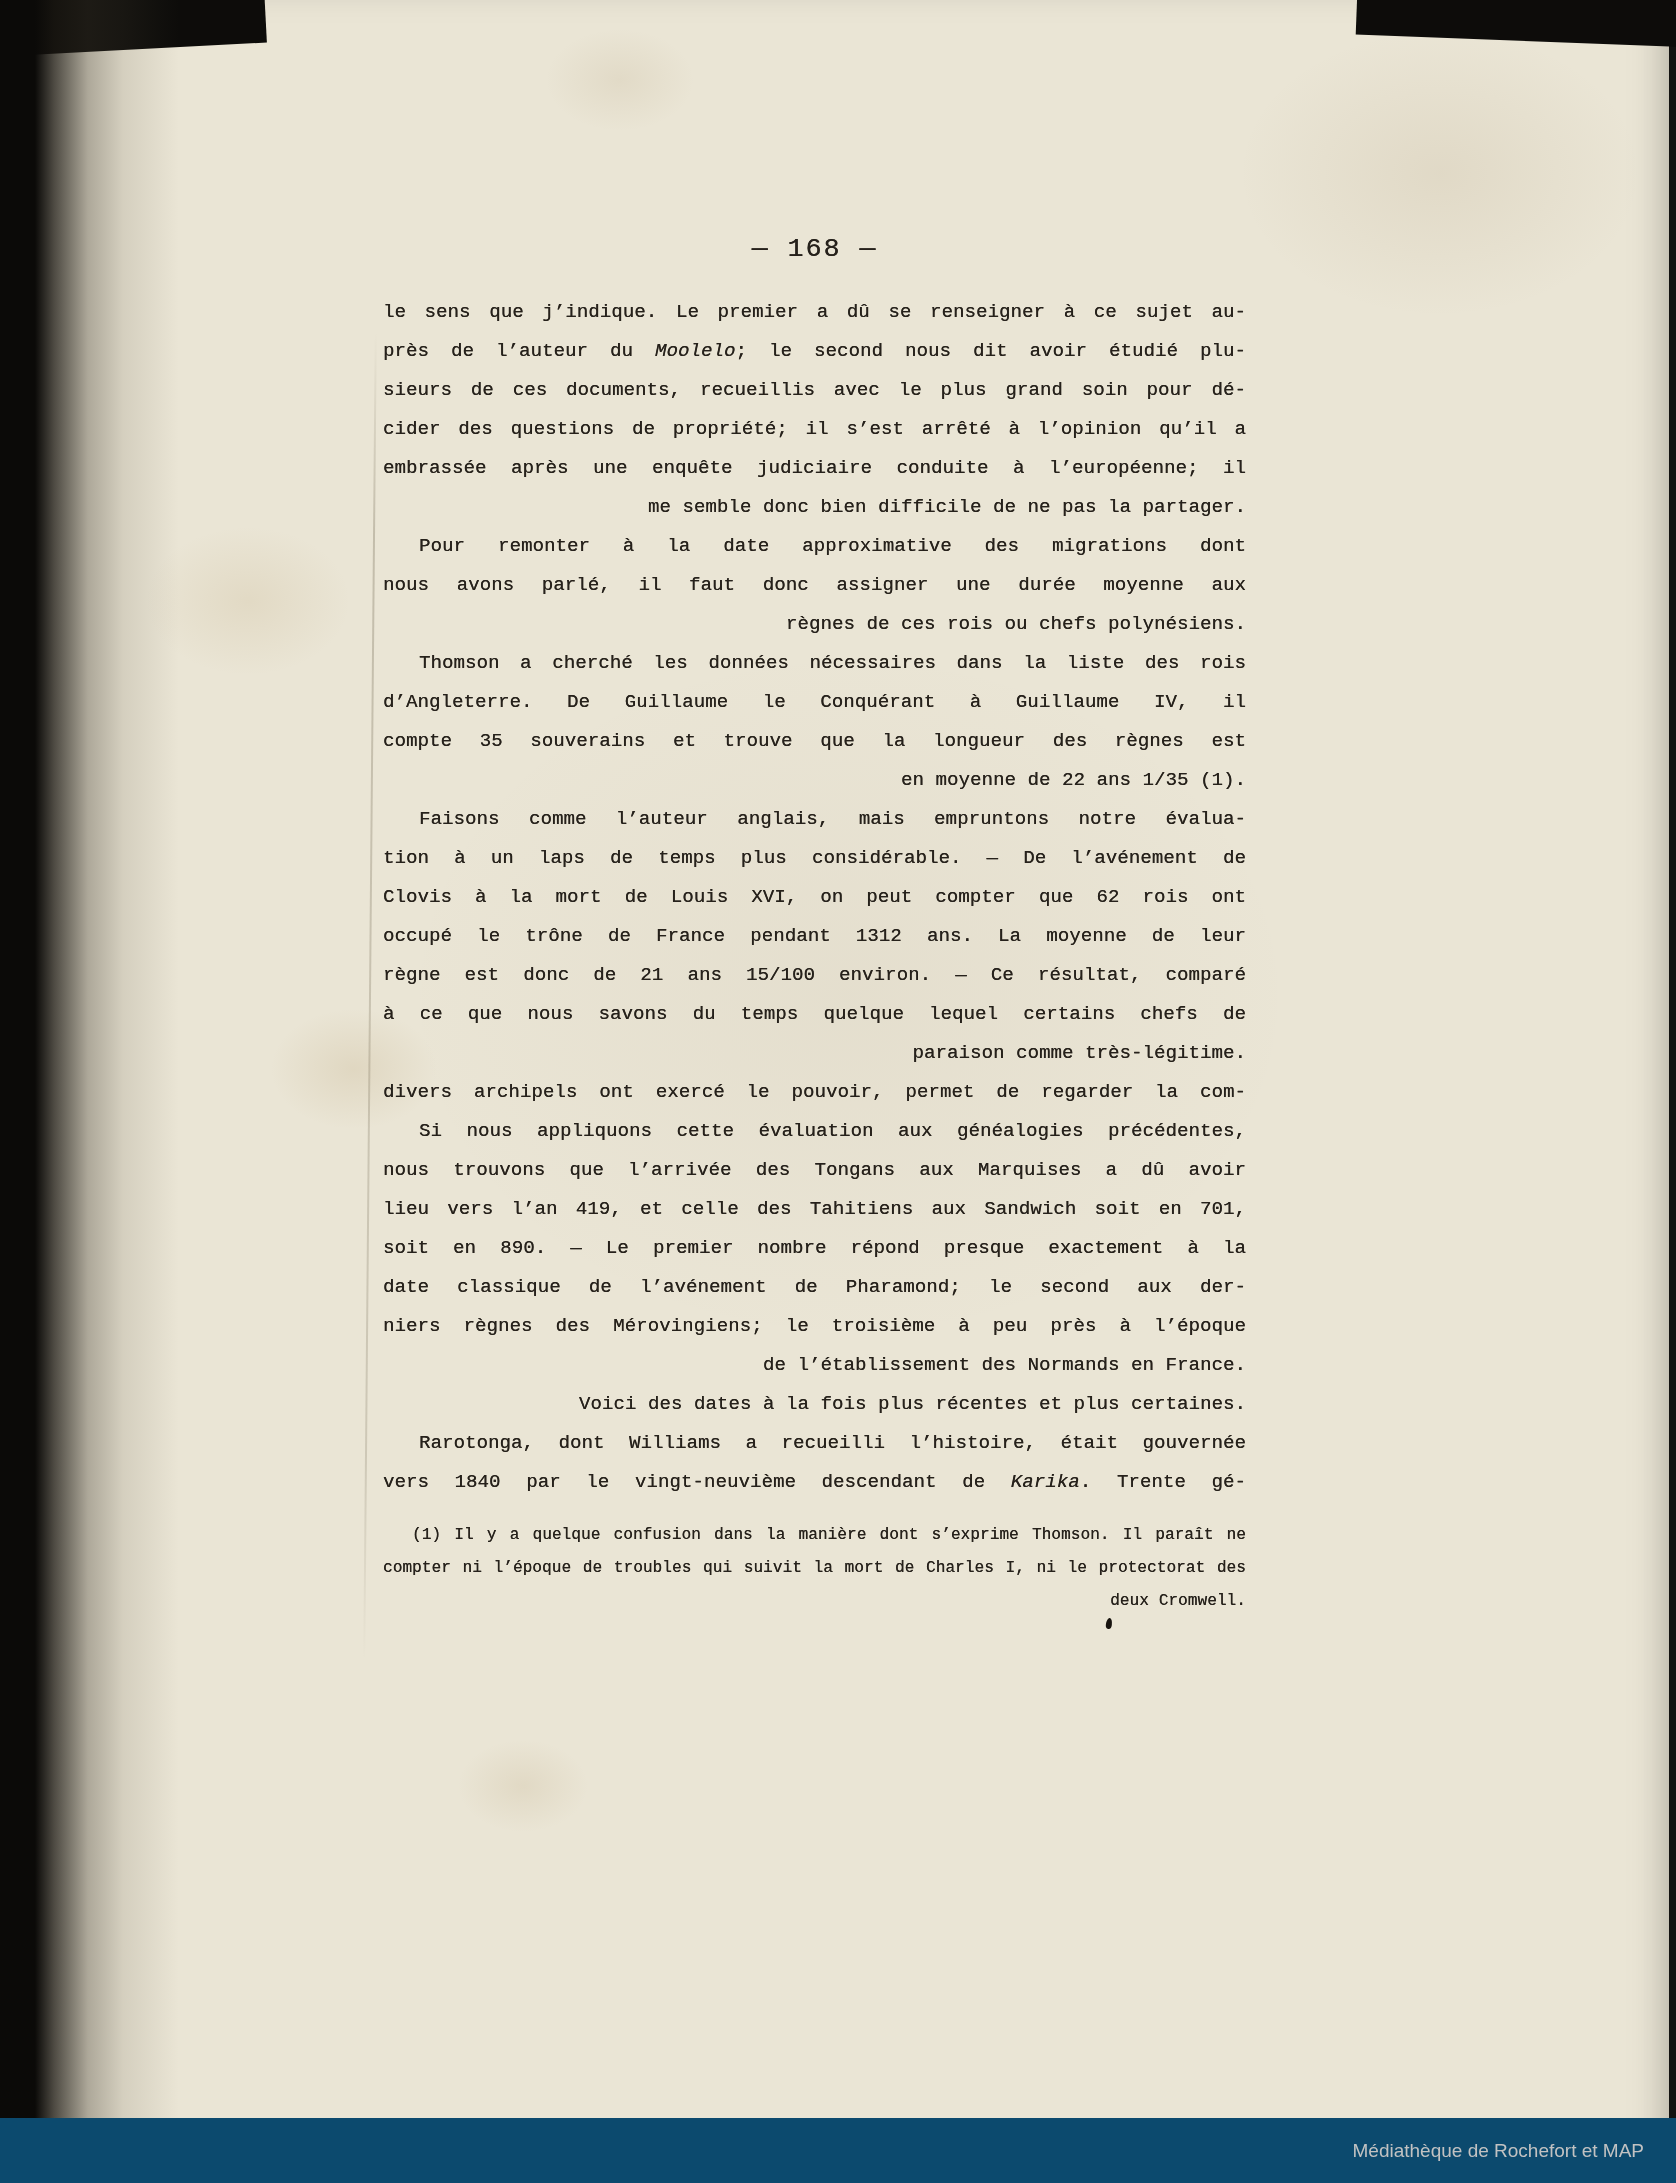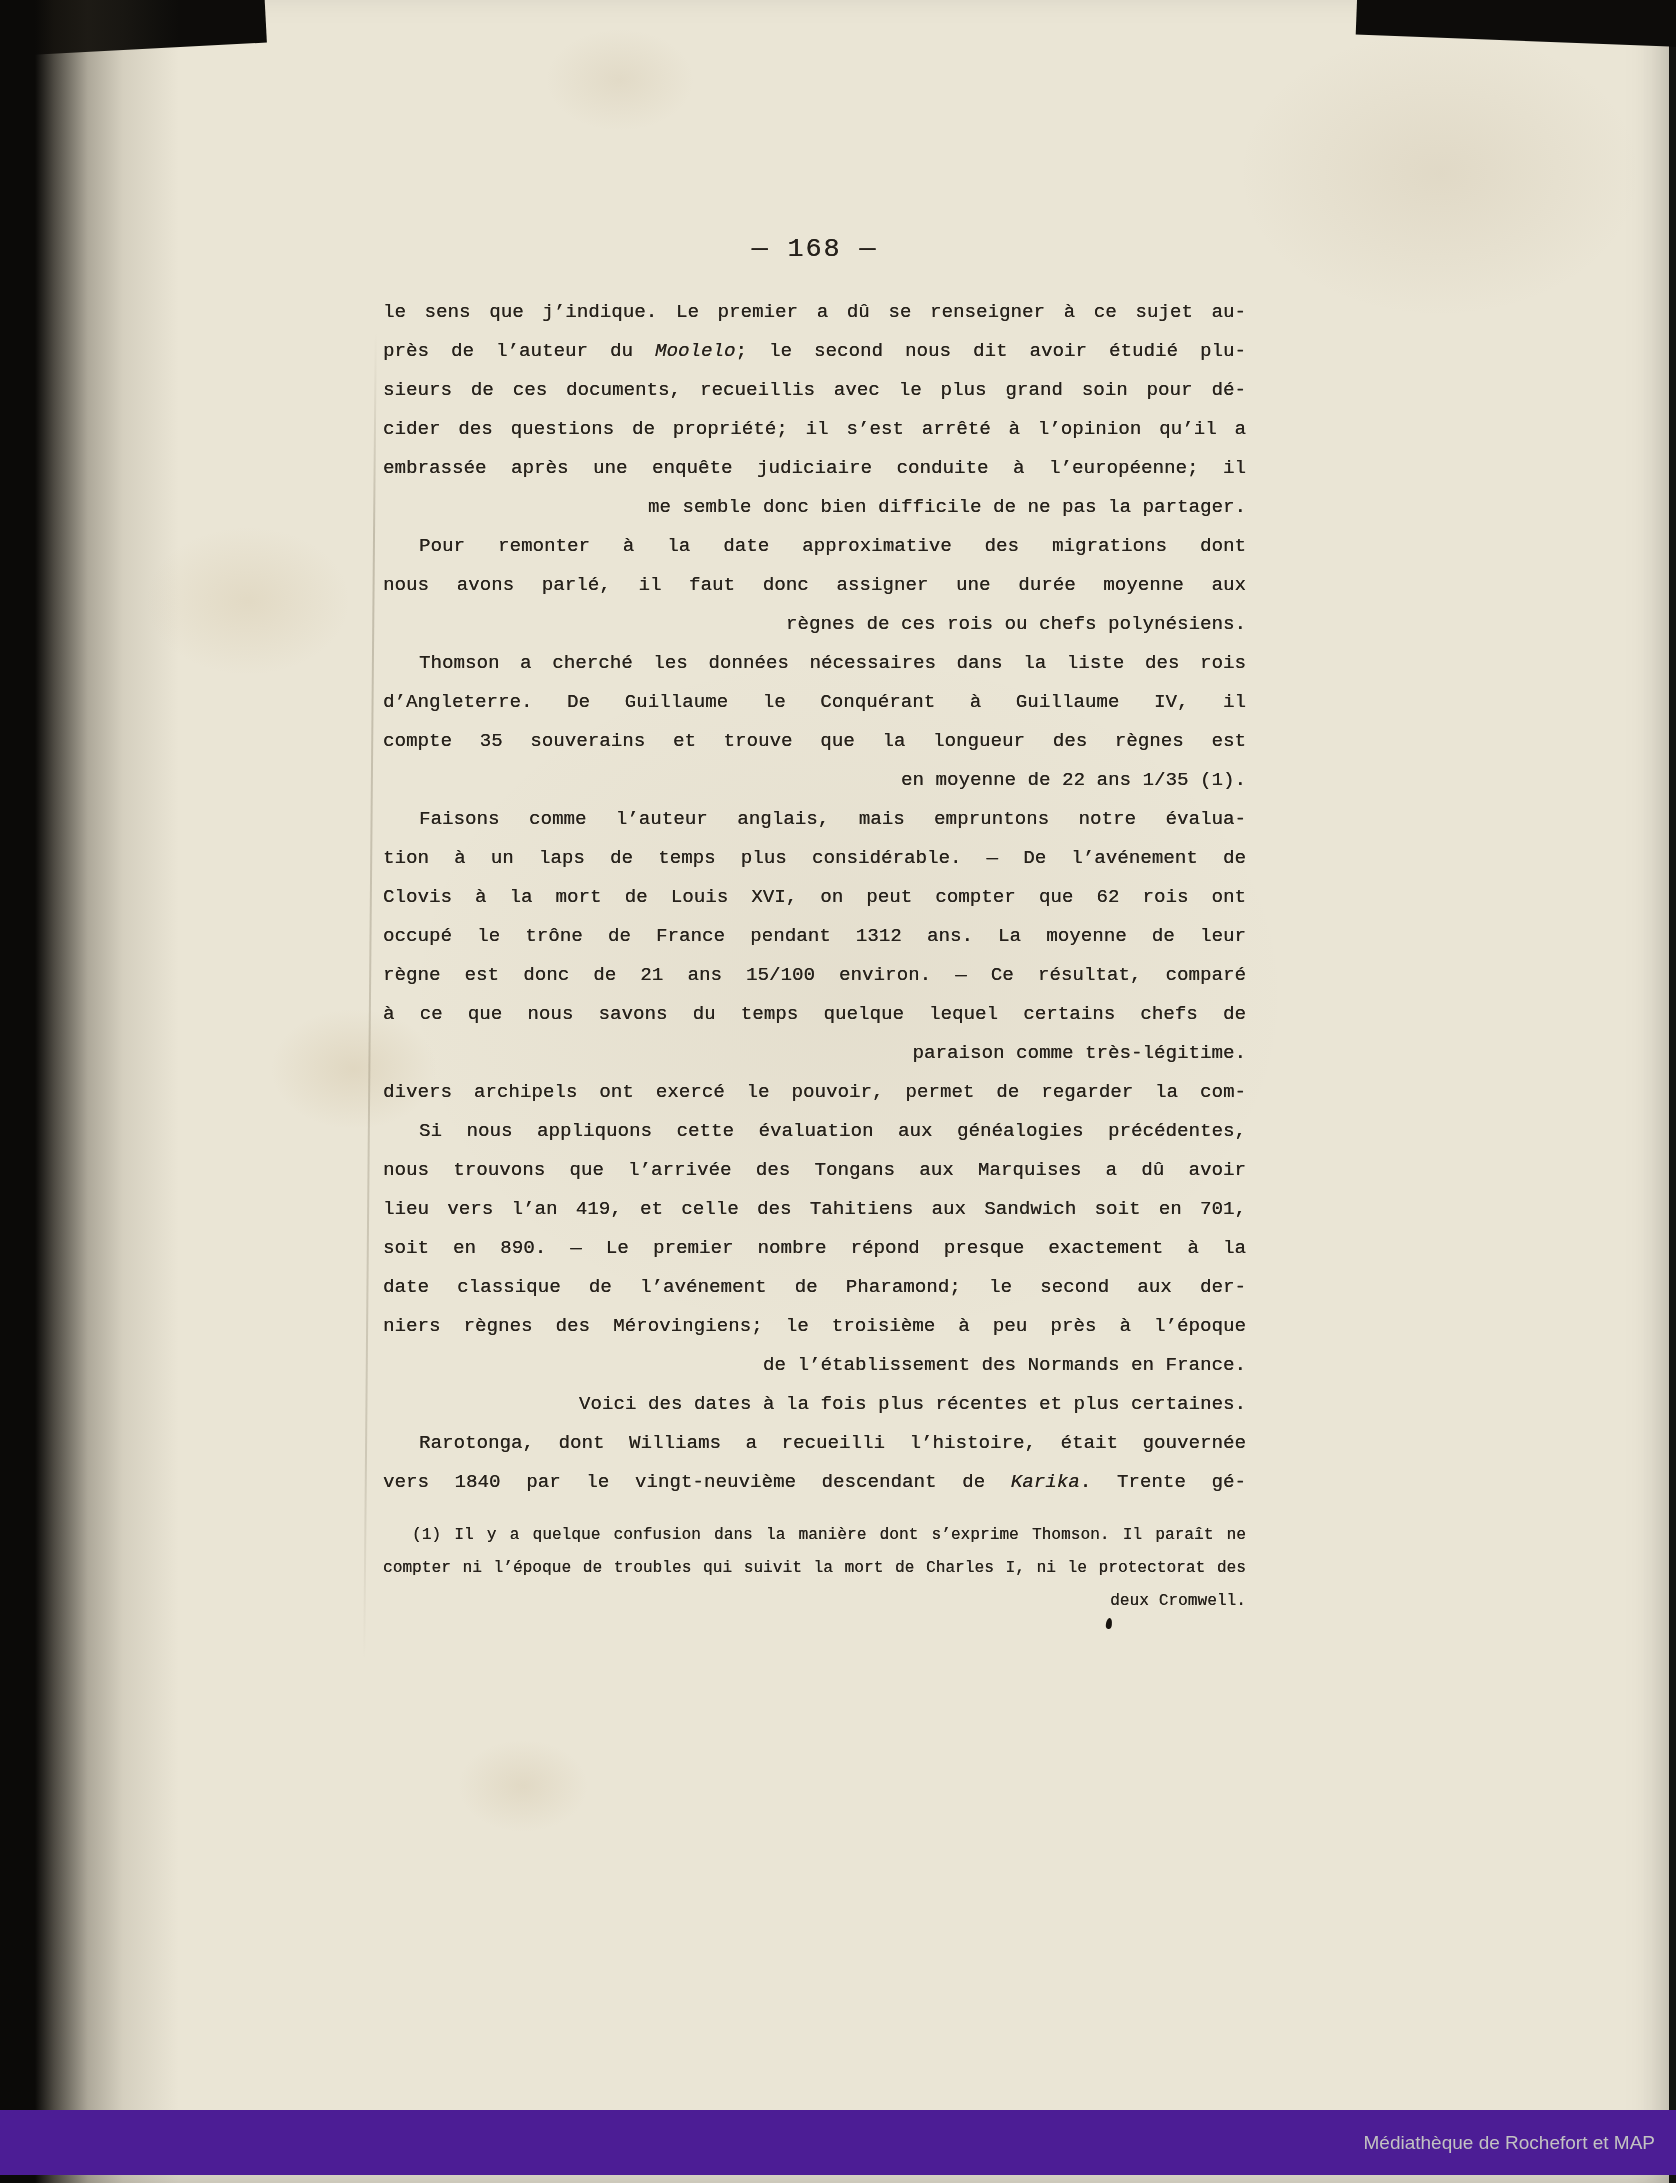--- a/index.html
+++ b/index.html
@@ -43,22 +43,22 @@
 
   
   .spine{
     position:absolute;left:0;top:0;bottom:0;width:179px;z-index:6;
     background:linear-gradient(90deg,#0b0a08 0px,#0b0a08 35px,rgba(25,22,17,0.75) 54px,rgba(60,54,42,0.35) 88px,rgba(90,82,64,0.15) 123px,rgba(0,0,0,0) 179px);
   }
   .corner{position:absolute;background:#0d0c0a;z-index:5;}
   .tl{left:-20px;top:-30px;width:285px;height:80px;transform:rotate(-3deg);}
   .tr{right:-20px;top:-33px;width:339px;height:74px;transform:rotate(2.2deg);}
   .bottom-bar{
-    position:absolute;left:0;right:0;bottom:8px;height:65px;background:#4c1d95;z-index:7;
-    display:flex;align-items:center;justify-content:flex-end;padding-right:21px;
+    position:absolute;left:0;right:0;bottom:0;height:65px;background:#0c4a6e;z-index:7;
+    display:flex;align-items:center;justify-content:flex-end;padding-right:32px;
   }
   .watermark{font-family:"Liberation Sans", sans-serif;font-size:19px;color:var(--watermark);}
 
   
   .page-number{
     position:absolute;left:364px;top:234px;width:863px;
     text-align:center;font-size:26.6px;color:var(--ink);letter-spacing:2px;
     text-shadow:0.2px 0 0 rgba(38,33,27,0.9);
   }
   .body{

